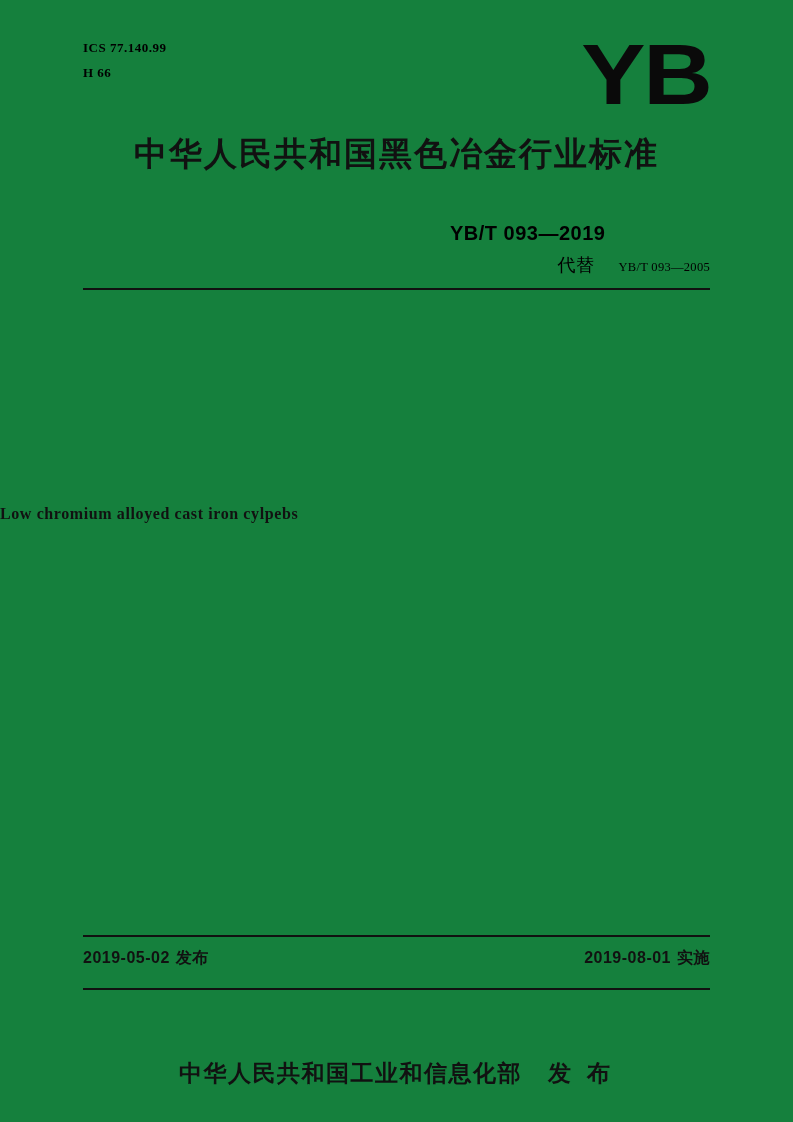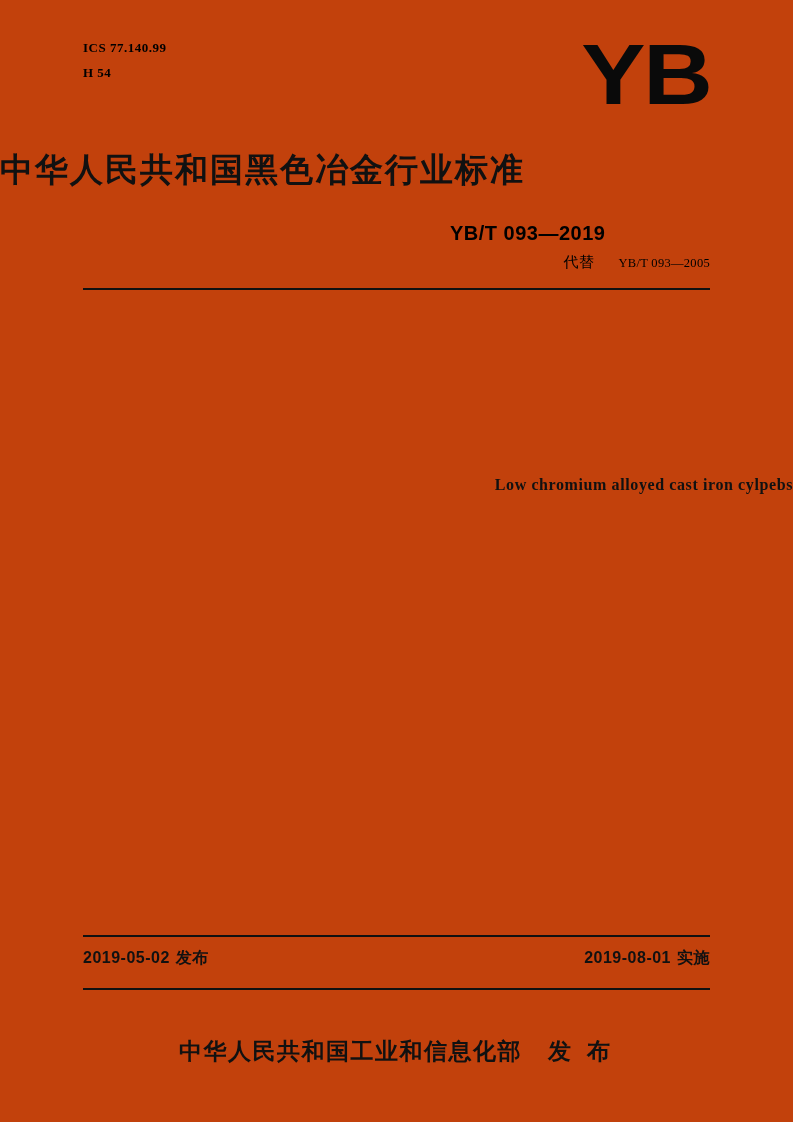--- a/index.html
+++ b/index.html
@@ -12,21 +12,21 @@
     height: 1122px;
     font-family: "Liberation Sans", sans-serif;
     color: #000000;
     position: relative;
     overflow: hidden;
   }
   .page {
     position: relative;
     width: 793px;
     height: 1122px;
-    background: #c2410c;
+    background: #15803d;
   }
 
   
   .ics-block {
     position: absolute;
     left: 83px;
     top: 36px;
     font-family: "Liberation Serif", serif;
     font-weight: bold;
     font-size: 13px;
@@ -50,21 +50,22 @@
     color: #0a0a0a;
     transform: scaleX(1.12);
     transform-origin: right top;
   }
 
   
   .std-title {
     position: absolute;
     left: 0;
     right: 0;
-    top: 148px;
+    top: 132px;
+    text-align: center;
     font-family: "DejaVu Sans", sans-serif;
     font-weight: bold;
     font-size: 33px;
     letter-spacing: 2px;
     color: #111;
   }
 
   
   .std-no {
     position: absolute;
@@ -82,21 +83,21 @@
   }
   .std-no .replaces {
     margin-top: 8px;
     font-size: 12.5px;
     font-family: "DejaVu Sans", sans-serif;
     text-align: right;
     letter-spacing: 0.3px;
   }
   .std-no .replaces .rep-label {
     font-family: "DejaVu Sans", sans-serif;
-    font-size: 15px;
+    font-size: 18px;
   }
   .std-no .replaces .rep-no {
     font-family: "Liberation Serif", serif;
     font-size: 12.5px;
     margin-left: 20px;
   }
 
   
   .rule-top {
     position: absolute;
@@ -130,22 +131,22 @@
     font-family: "DejaVu Sans", sans-serif;
     font-weight: bold;
     font-size: 27px;
     letter-spacing: 3px;
     color: #111;
   }
   .doc-title-en {
     position: absolute;
     left: 0;
     right: 0;
-    top: 476px;
-    text-align: right;
+    top: 505px;
+    text-align: left;
     font-family: "Liberation Serif", serif;
     font-weight: bold;
     font-size: 16px;
     letter-spacing: 0.6px;
     color: #111;
   }
 
   
   .date-row {
     position: absolute;
@@ -170,41 +171,41 @@
     font-family: "DejaVu Sans", sans-serif;
     font-weight: bold;
     margin-left: 6px;
   }
 
   
   .publisher {
     position: absolute;
     left: 0;
     right: 0;
-    top: 1036px;
+    top: 1058px;
     text-align: center;
     font-family: "DejaVu Sans", sans-serif;
     font-weight: bold;
     font-size: 23px;
     letter-spacing: 1.5px;
     color: #111;
   }
   .publisher .pub-verb {
     margin-left: 26px;
     letter-spacing: 4px;
   }
 </style>
 </head>
 <body>
 
 <div class="page">
 
   <div class="ics-block">
     <div class="ics-line">ICS 77.140.99</div>
-    <div class="ics-line">H 54</div>
+    <div class="ics-line">H 66</div>
   </div>
 
   <div class="yb-logo">YB</div>
 
   <div class="std-title">中华人民共和国黑色冶金行业标准</div>
 
   <div class="std-no">
     <div class="main-no">YB/T 093—2019</div>
     <div class="replaces">
       <span class="rep-label">代替</span>

